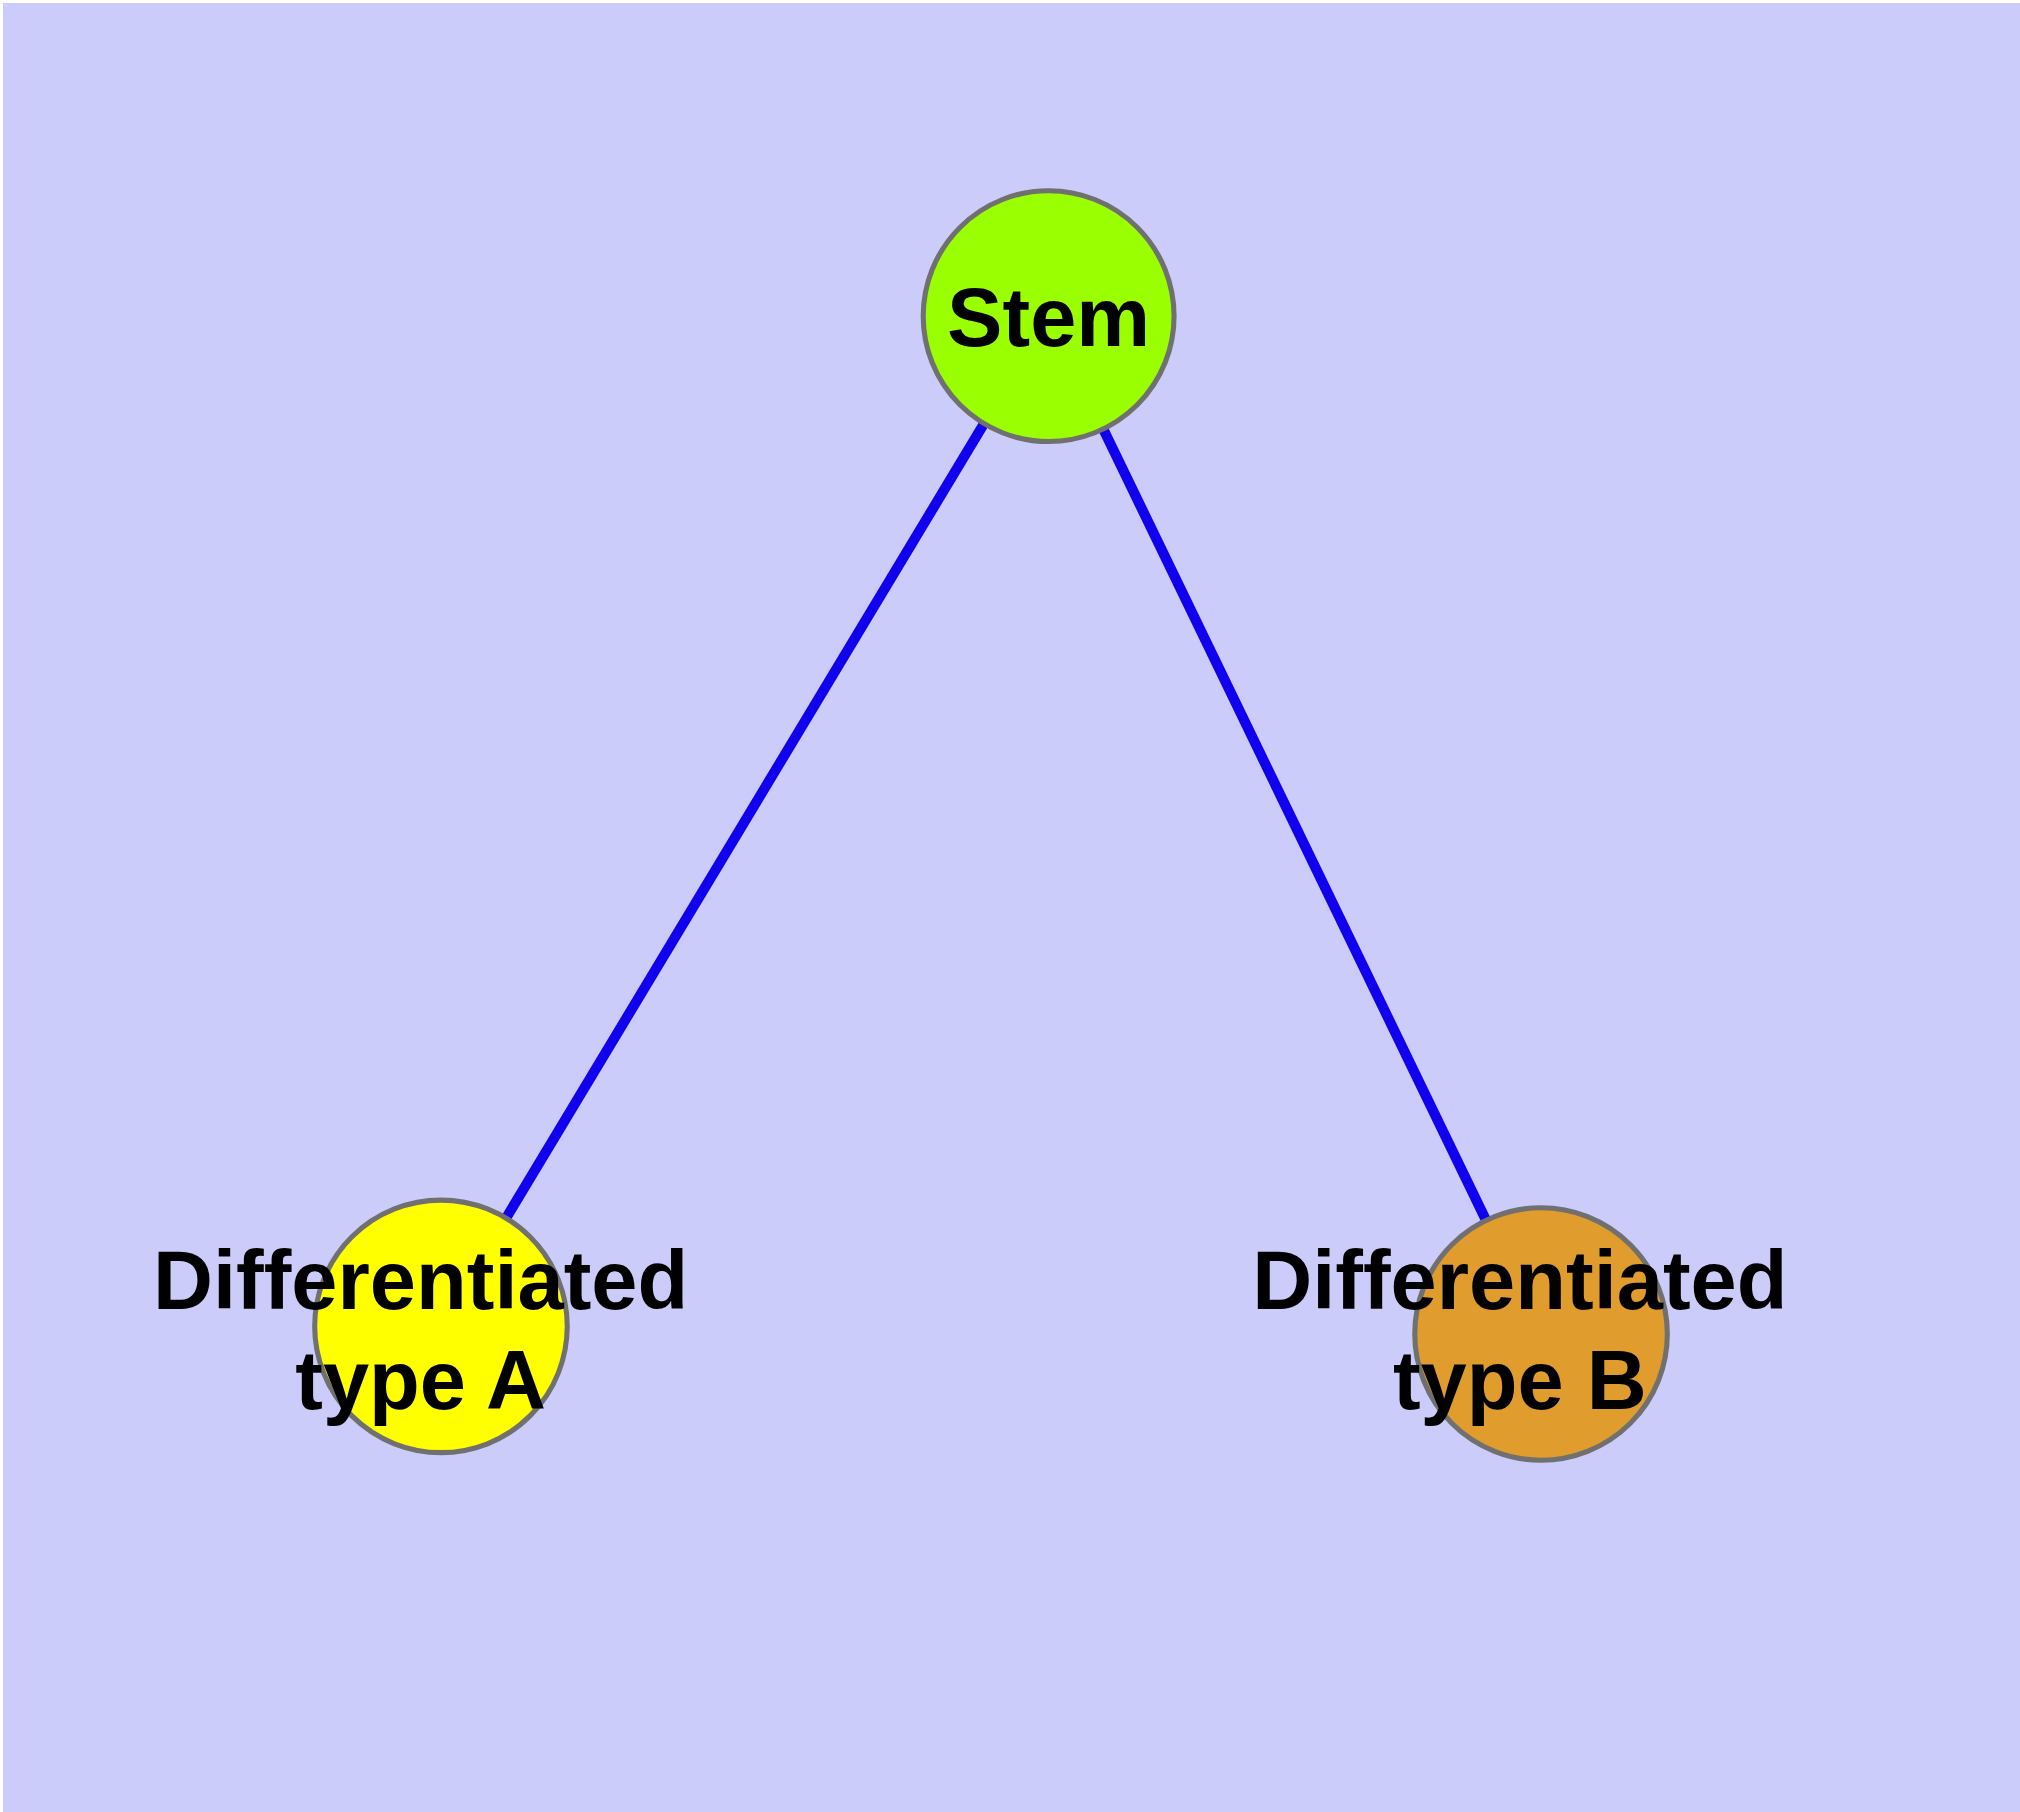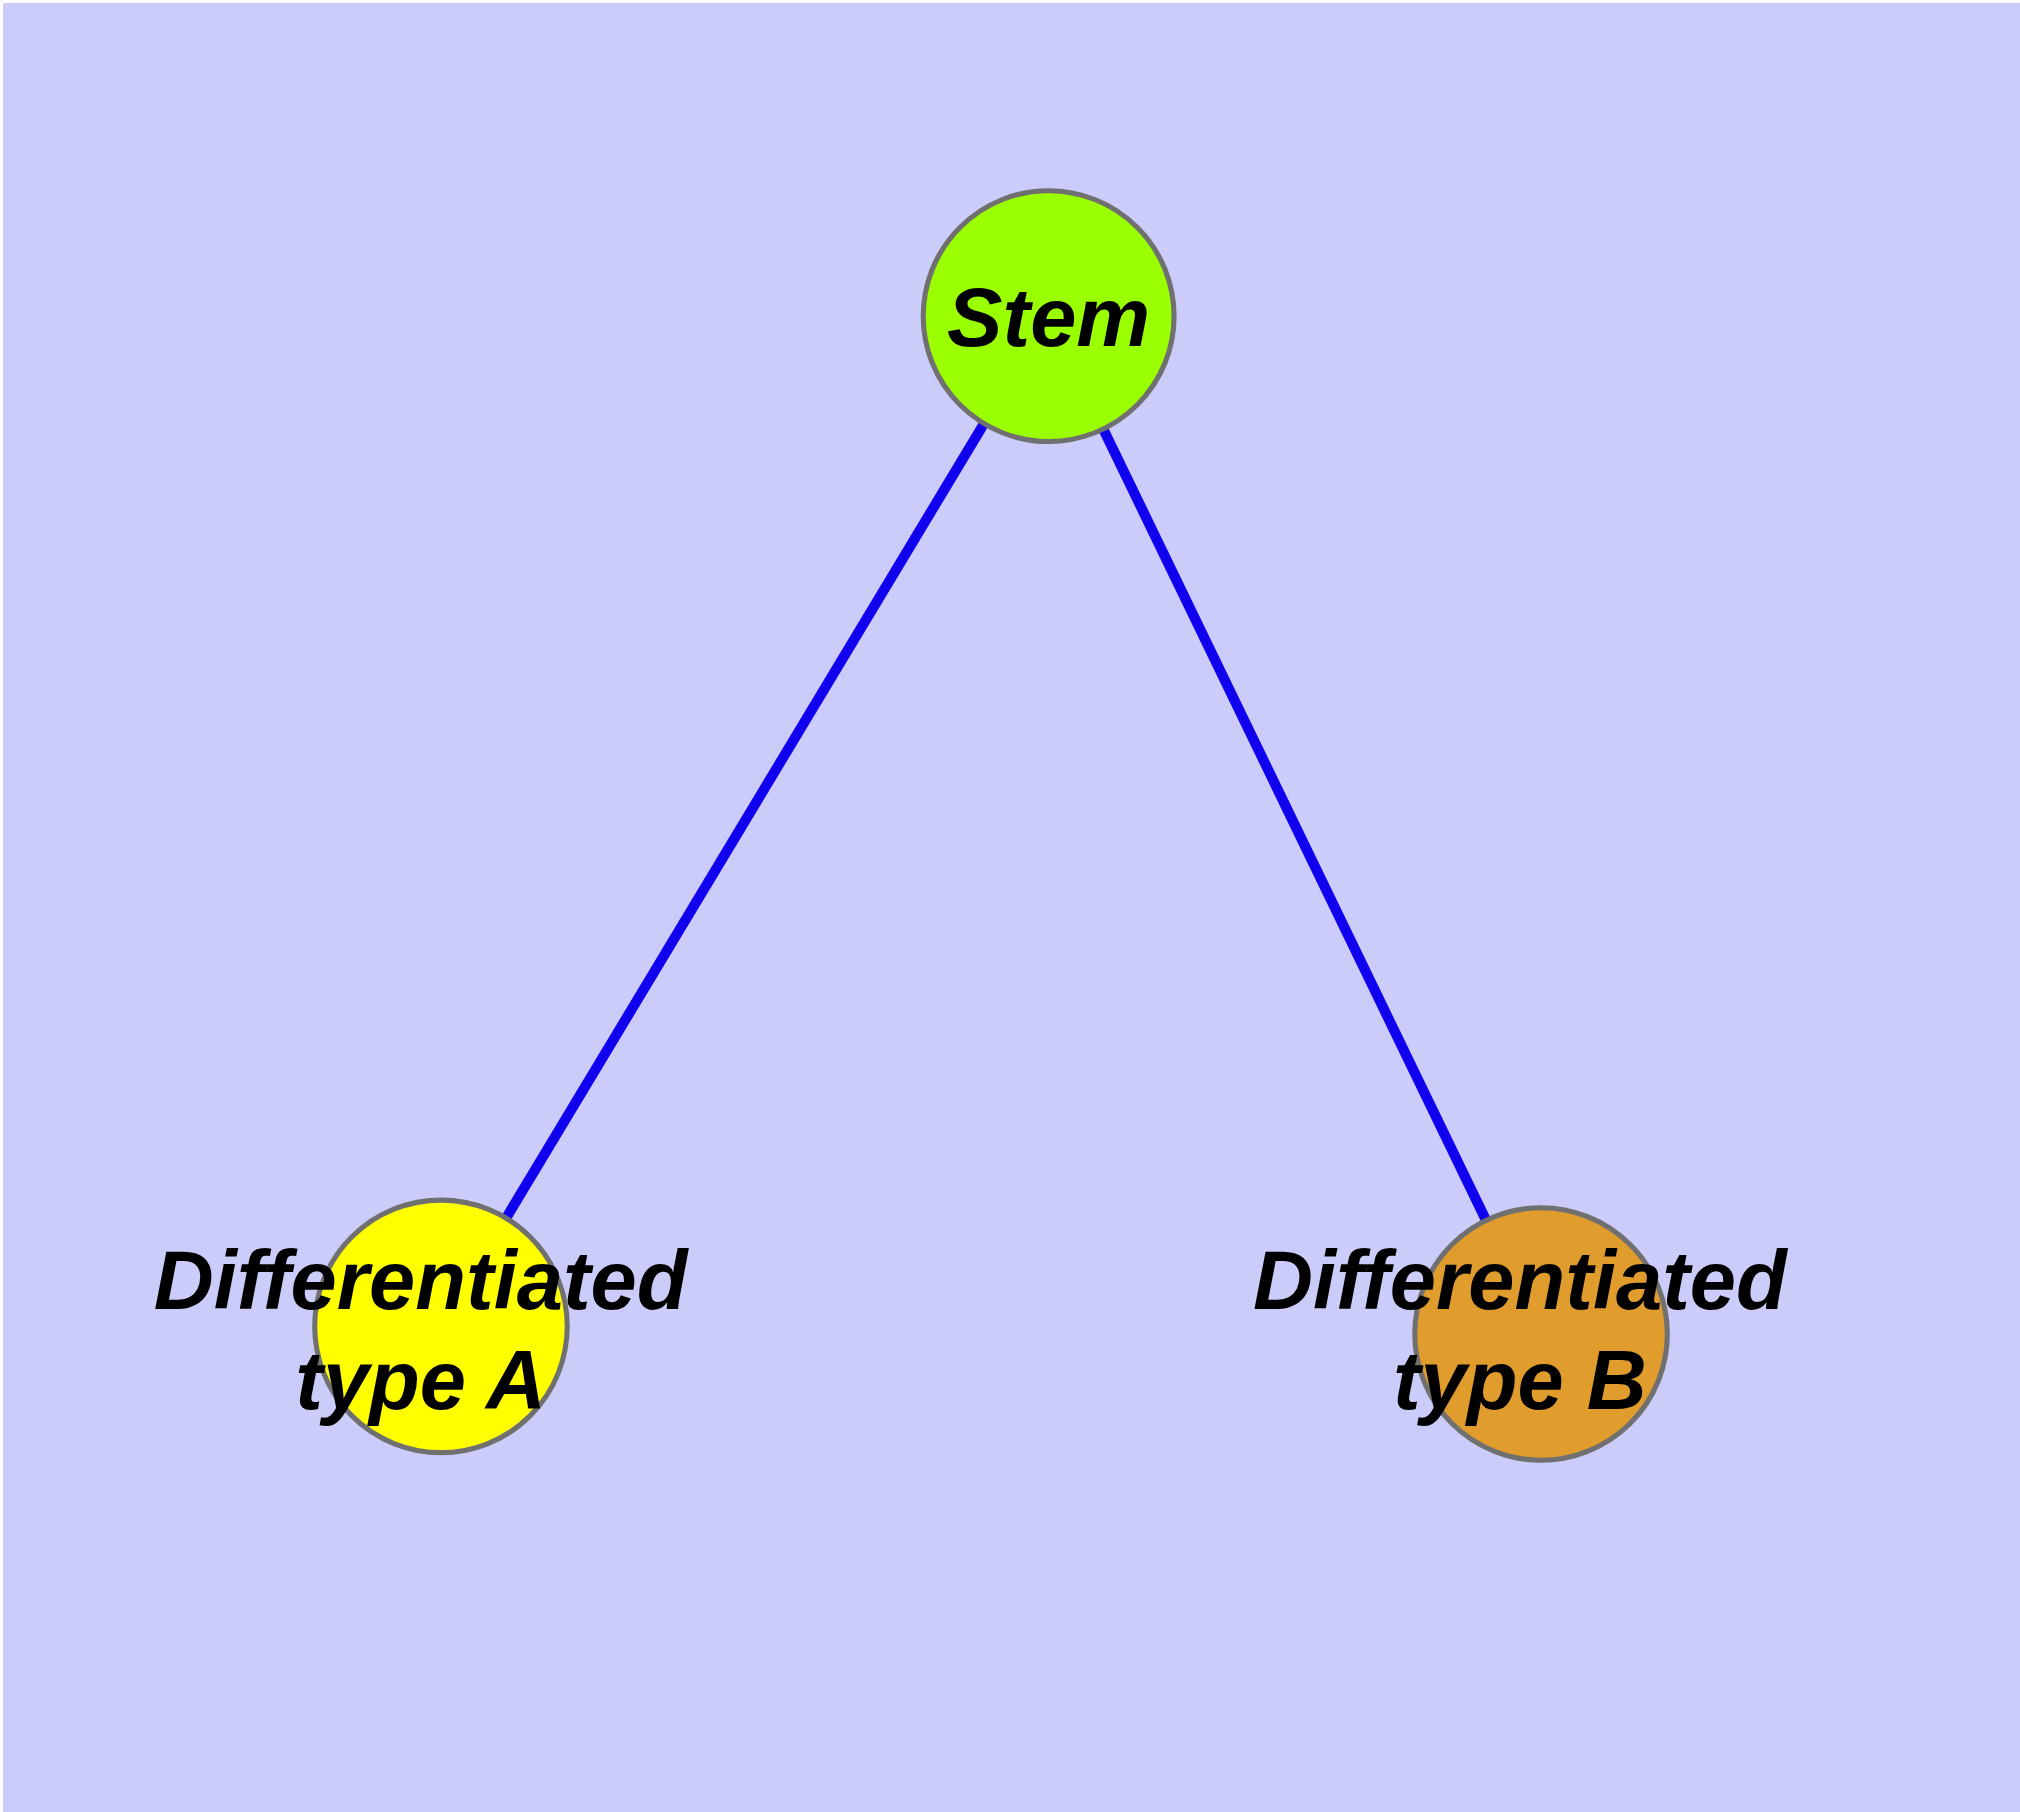--- a/index.html
+++ b/index.html
@@ -8,21 +8,20 @@
     padding: 0;
     background: #ffffff;
   }
   #canvas {
     position: relative;
     width: 2021px;
     height: 1812px;
     overflow: hidden;
     background: #ffffff;
     font-family: "Liberation Sans", sans-serif;
-    font-style: italic;
   }
   #plot-bg {
     position: absolute;
     left: 2.5px;
     top: 2.5px;
     width: 2018px;
     height: 1810px;
     background: #ccccfa;
   }
   #graph-svg {

